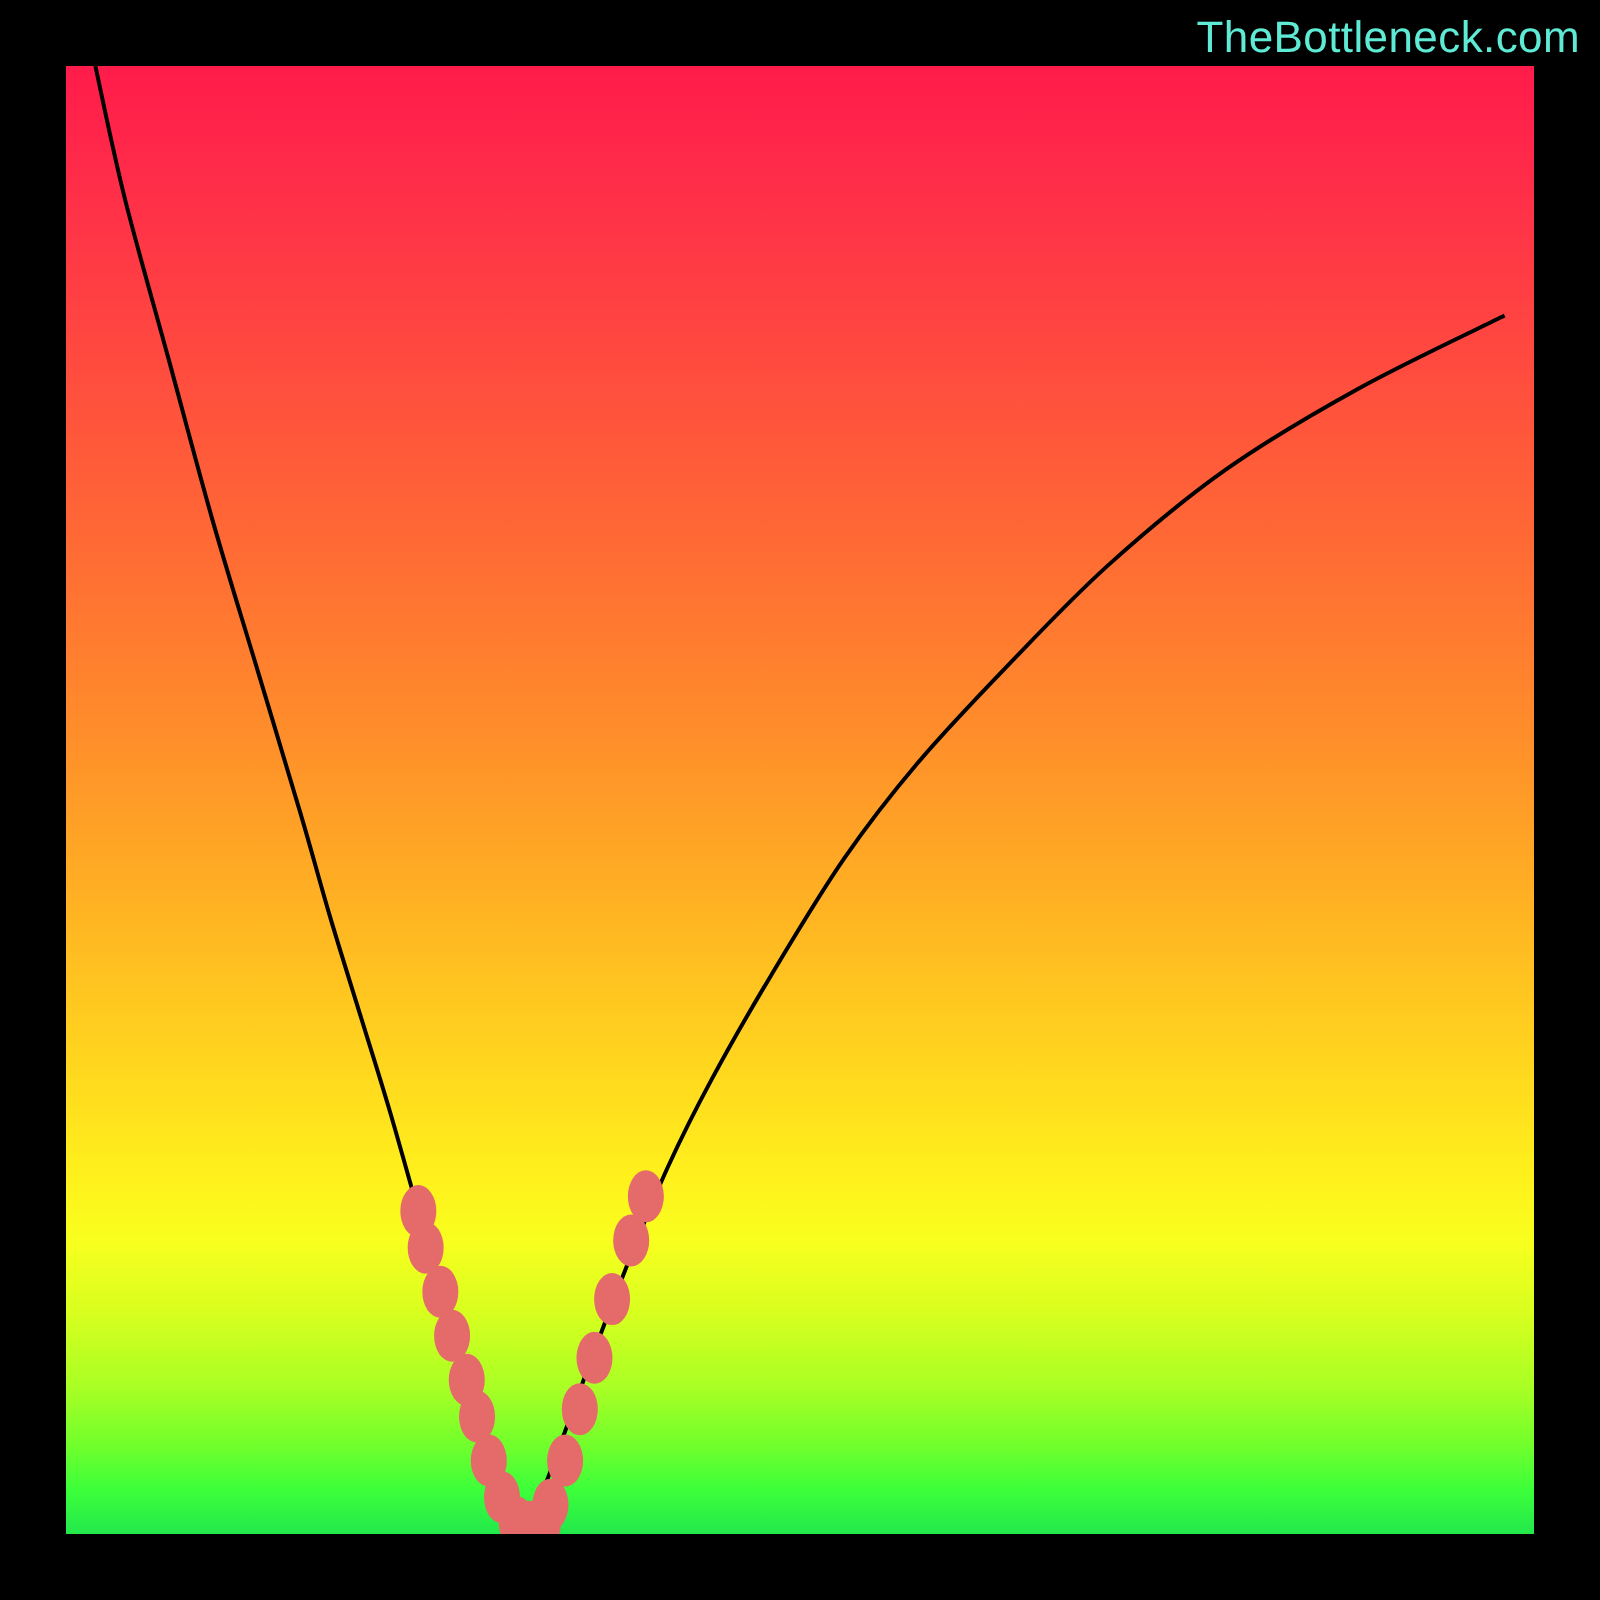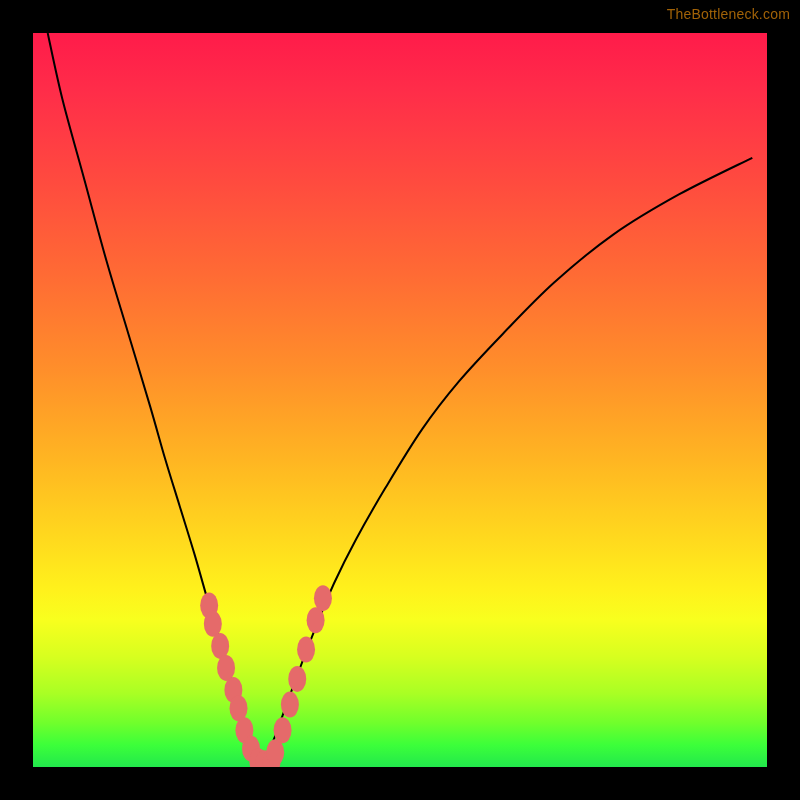--- a/index.html
+++ b/index.html
@@ -39,22 +39,22 @@
       #a9ff24 90%,
       #70ff2c 94%,
       #3cff3a 97%,
       #22e84c 100%
     );
   }
   .watermark {
     position: absolute;
     top: 6px;
     right: 10px;
-    color: #a16207;
-    font-size: 14px;
+    color: #5eead4;
+    font-size: 22px;
     letter-spacing: 0.2px;
     font-weight: 500;
     user-select: none;
   }
   svg.overlay {
     position: absolute;
     left: 0;
     top: 0;
     width: 734px;
     height: 734px;

